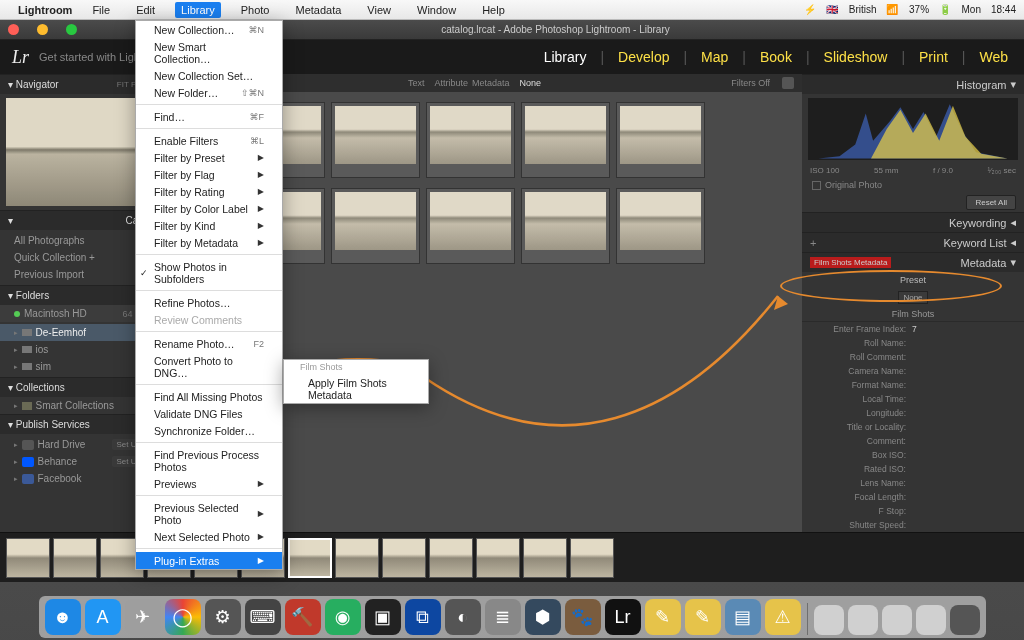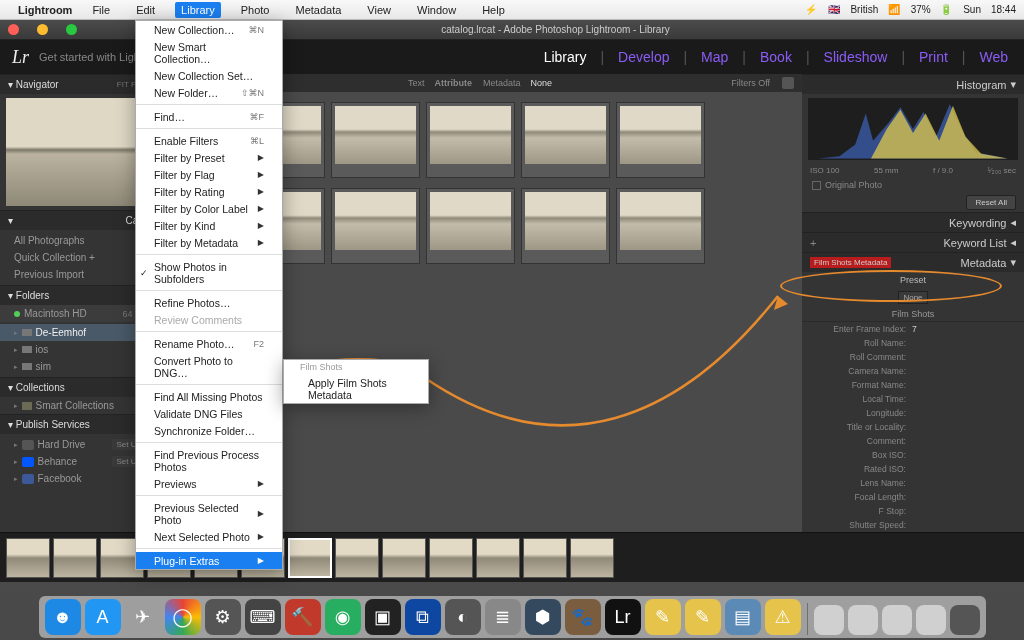--- a/index.html
+++ b/index.html
@@ -15,21 +15,21 @@
 .dot { width: 11px; height: 11px; border-radius: 50%; display: inline-block; margin-right: 6px; }
 .dot.red { background: #ff5f57; } .dot.yellow { background: #febc2e; } .dot.green { background: #28c840; }
 
 .title-bar { height: 20px; background: linear-gradient(#4b4b4b,#3a3a3a); color: #ccc; font-size: 10px; display: flex; align-items: center; padding: 0 8px; border-bottom: 1px solid #222; gap: 12px; }
 .title-bar .center { flex: 1; text-align: center; }
 
 .module-bar { height: 34px; background: #1a1a1a; display: flex; align-items: center; padding: 0 12px; color: #888; }
 .module-bar .lr-logo { font-family: Georgia, serif; font-style: italic; font-size: 18px; color: #eee; margin-right: 10px; }
 .module-bar .tagline { font-size: 11px; color: #888; }
 .module-bar .modules { margin-left: auto; display: flex; gap: 6px; font-size: 14px; align-items: center; }
-.module-bar .modules span { color: #8b5cf6; padding: 0 4px; }
+.module-bar .modules span { color: #fde047; padding: 0 4px; }
 .module-bar .modules span.active { color: #fff; }
 .module-bar .modules .sep { color: #555; }
 
 .workspace { position: absolute; top: 74px; bottom: 58px; left: 0; right: 0; display: flex; background: #4a4a4a; }
 
 
 .left-panel { width: 168px; background: #343434; display: flex; flex-direction: column; font-size: 10px; color: #bbb; }
 .panel-header { background: #2b2b2b; padding: 4px 8px; display: flex; align-items: center; justify-content: space-between; color: #ddd; border-top: 1px solid #222; }
 .nav-preview { height: 108px; background: #222; margin: 4px 6px; position: relative; overflow: hidden; }
 .nav-preview-img { width: 100%; height: 100%; background: linear-gradient(180deg, #d8d4c5 45%, #7a7668 48%, #b5b0a0 52%, #8a8576 100%); filter: sepia(10%); }
@@ -119,21 +119,21 @@
   <span class="app-name">Lightroom</span>
   <span id="macos-menus"><span class="menu-item">File</span><span class="menu-item">Edit</span><span class="menu-item active">Library</span><span class="menu-item">Photo</span><span class="menu-item">Metadata</span><span class="menu-item">View</span><span class="menu-item">Window</span><span class="menu-item">Help</span></span>
   <span class="spacer"></span>
   <div class="right">
     <span>⚡</span>
     <span>🇬🇧</span>
     <span>British</span>
     <span>📶</span>
     <span>37%</span>
     <span>🔋</span>
-    <span>Sun</span>
+    <span>Mon</span>
     <span>18:44</span>
   </div>
 </div>
 
 <div class="title-bar">
   <span class="dot red"></span>
   <span class="dot yellow"></span>
   <span class="dot green"></span>
   <span class="center">catalog.lrcat - Adobe Photoshop Lightroom - Library</span>
 </div>
@@ -227,21 +227,21 @@
 
     <div class="btn-row">
       <button class="mini-btn">Import…</button>
       <button class="mini-btn">Export…</button>
     </div>
   </div>
 
   <div class="center-area">
     <div class="filter-bar">
       <span style="flex:0 0 220px;"></span>
-      <span id="filter-items"><span class="filter-item" style="margin-right: 10px;">Text</span><span class="filter-item" style="margin-right: 11px; font-weight: bold;">Attribute</span><span class="filter-item" style="margin-right: 10px;">Metadata</span><span class="filter-item active" style="margin-right: 10px;">None</span></span>
+      <span id="filter-items"><span class="filter-item" style="margin-right: 10px;">Text</span><span class="filter-item" style="margin-right: 4px;">Attribute</span><span class="filter-item" style="margin-right: 10px;">Metadata</span><span class="filter-item active" style="margin-right: 10px;">None</span></span>
       <span class="sp"></span>
       <span>Filters Off</span>
       <span style="width:12px;height:12px;background:#555;border-radius:2px;"></span>
     </div>
     <div class="grid-area">
       <div class="grid-row" id="grid-row-1">
           <div class="thumb-cell cut" style="width: 56px;">
             <div class="thumb-img"></div>
           </div>
           <div class="thumb-cell">

